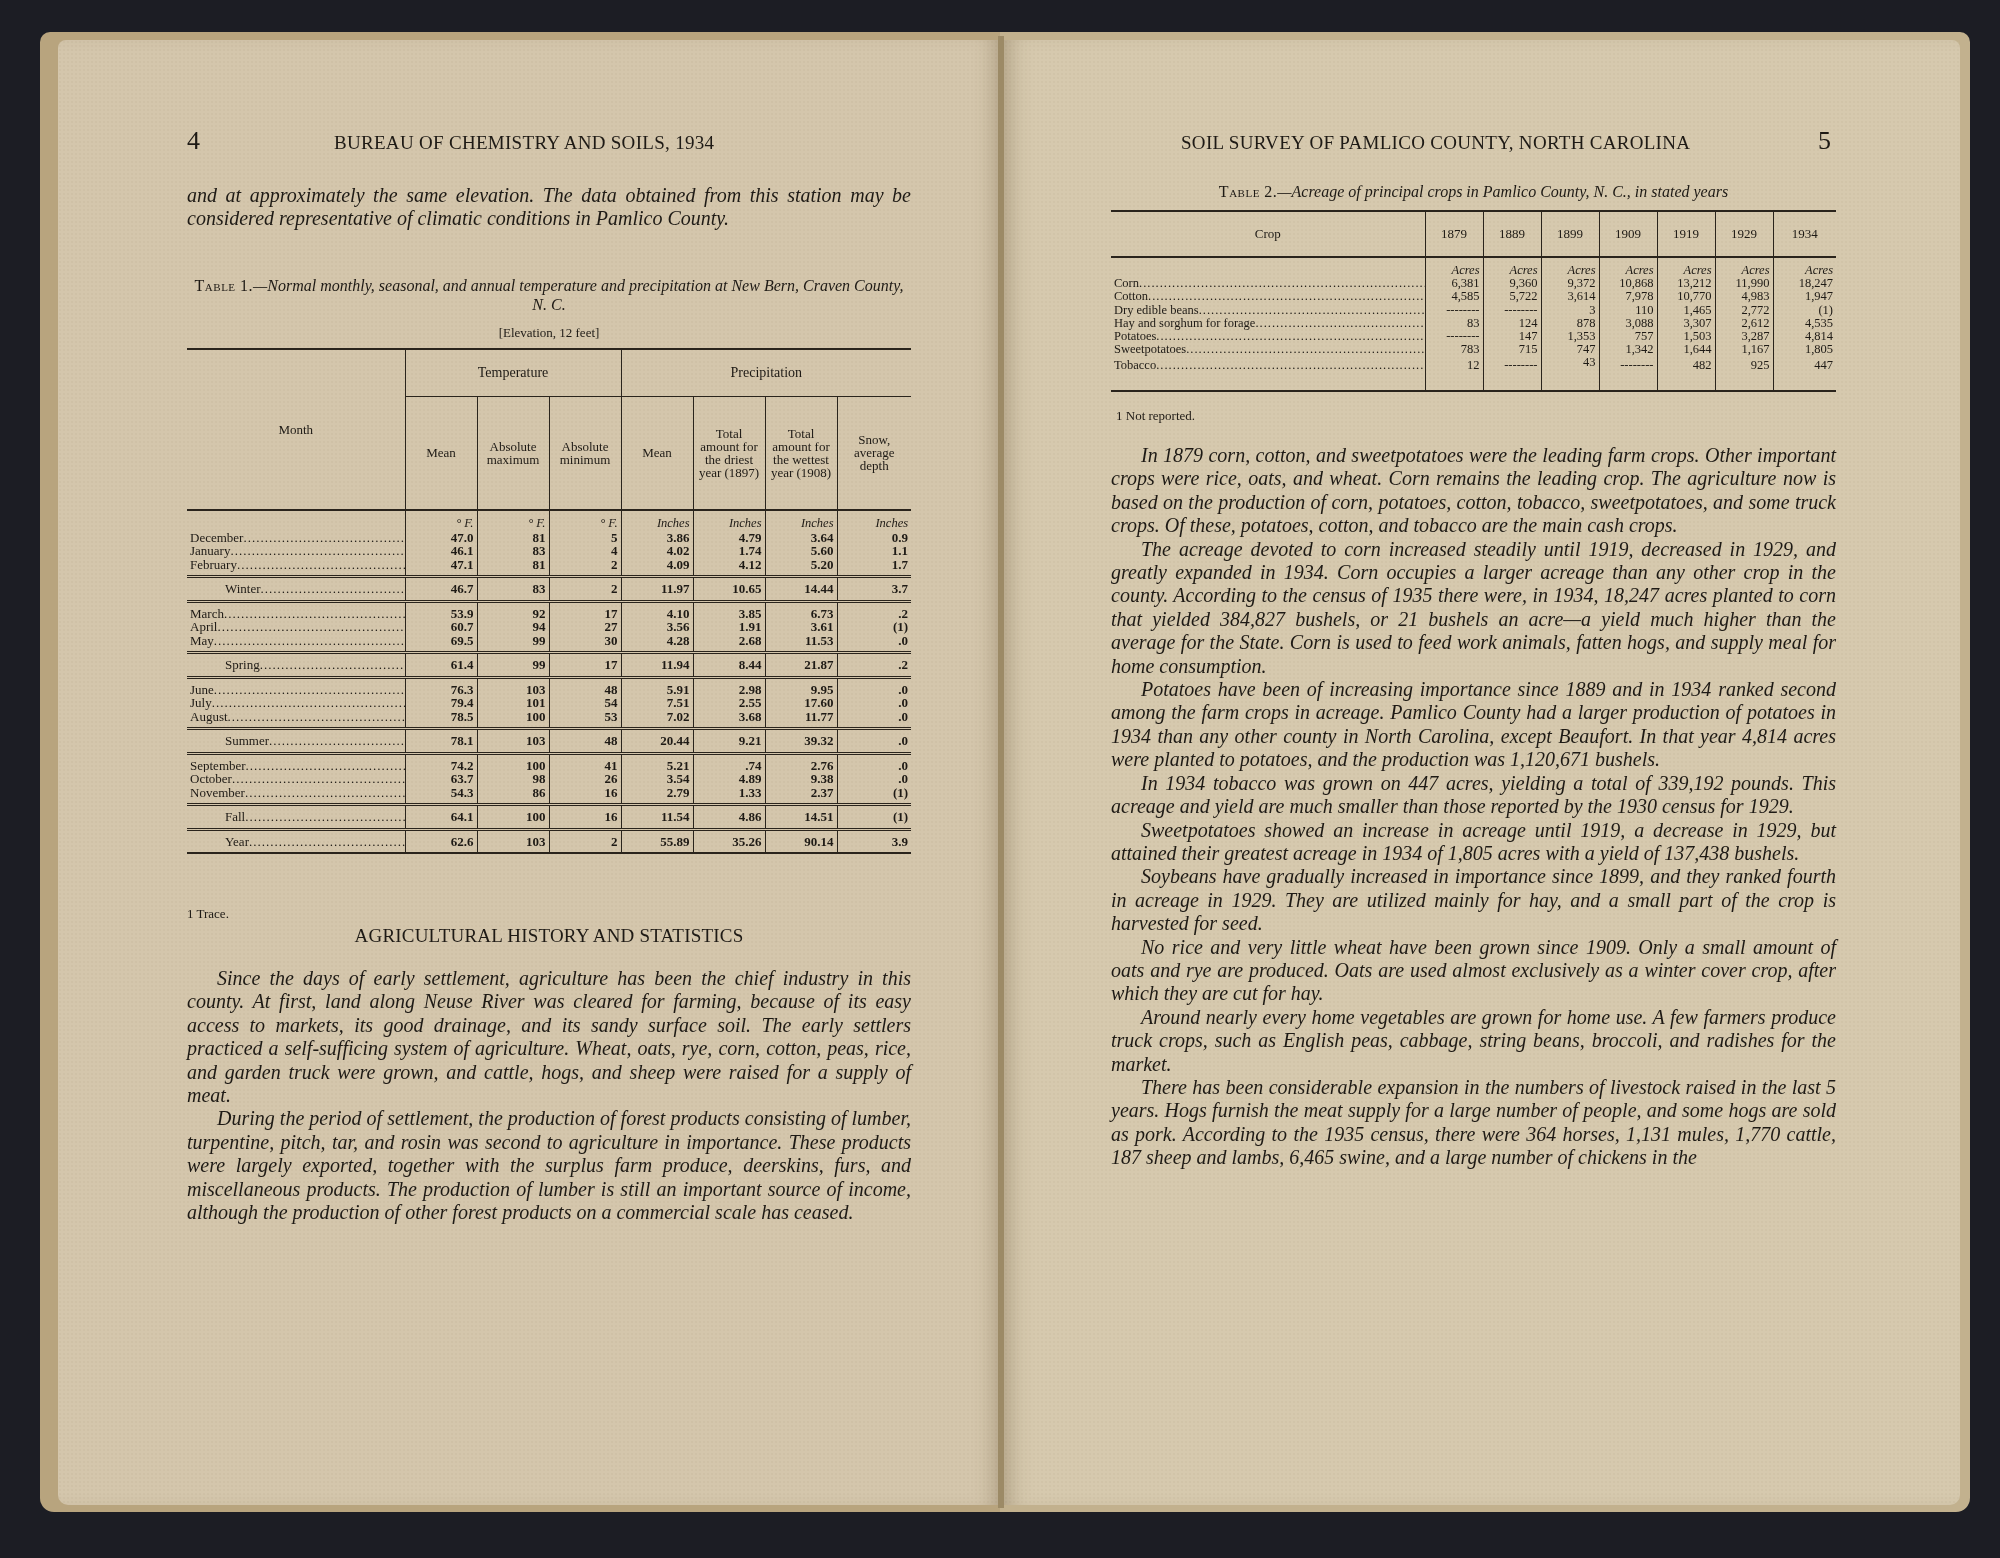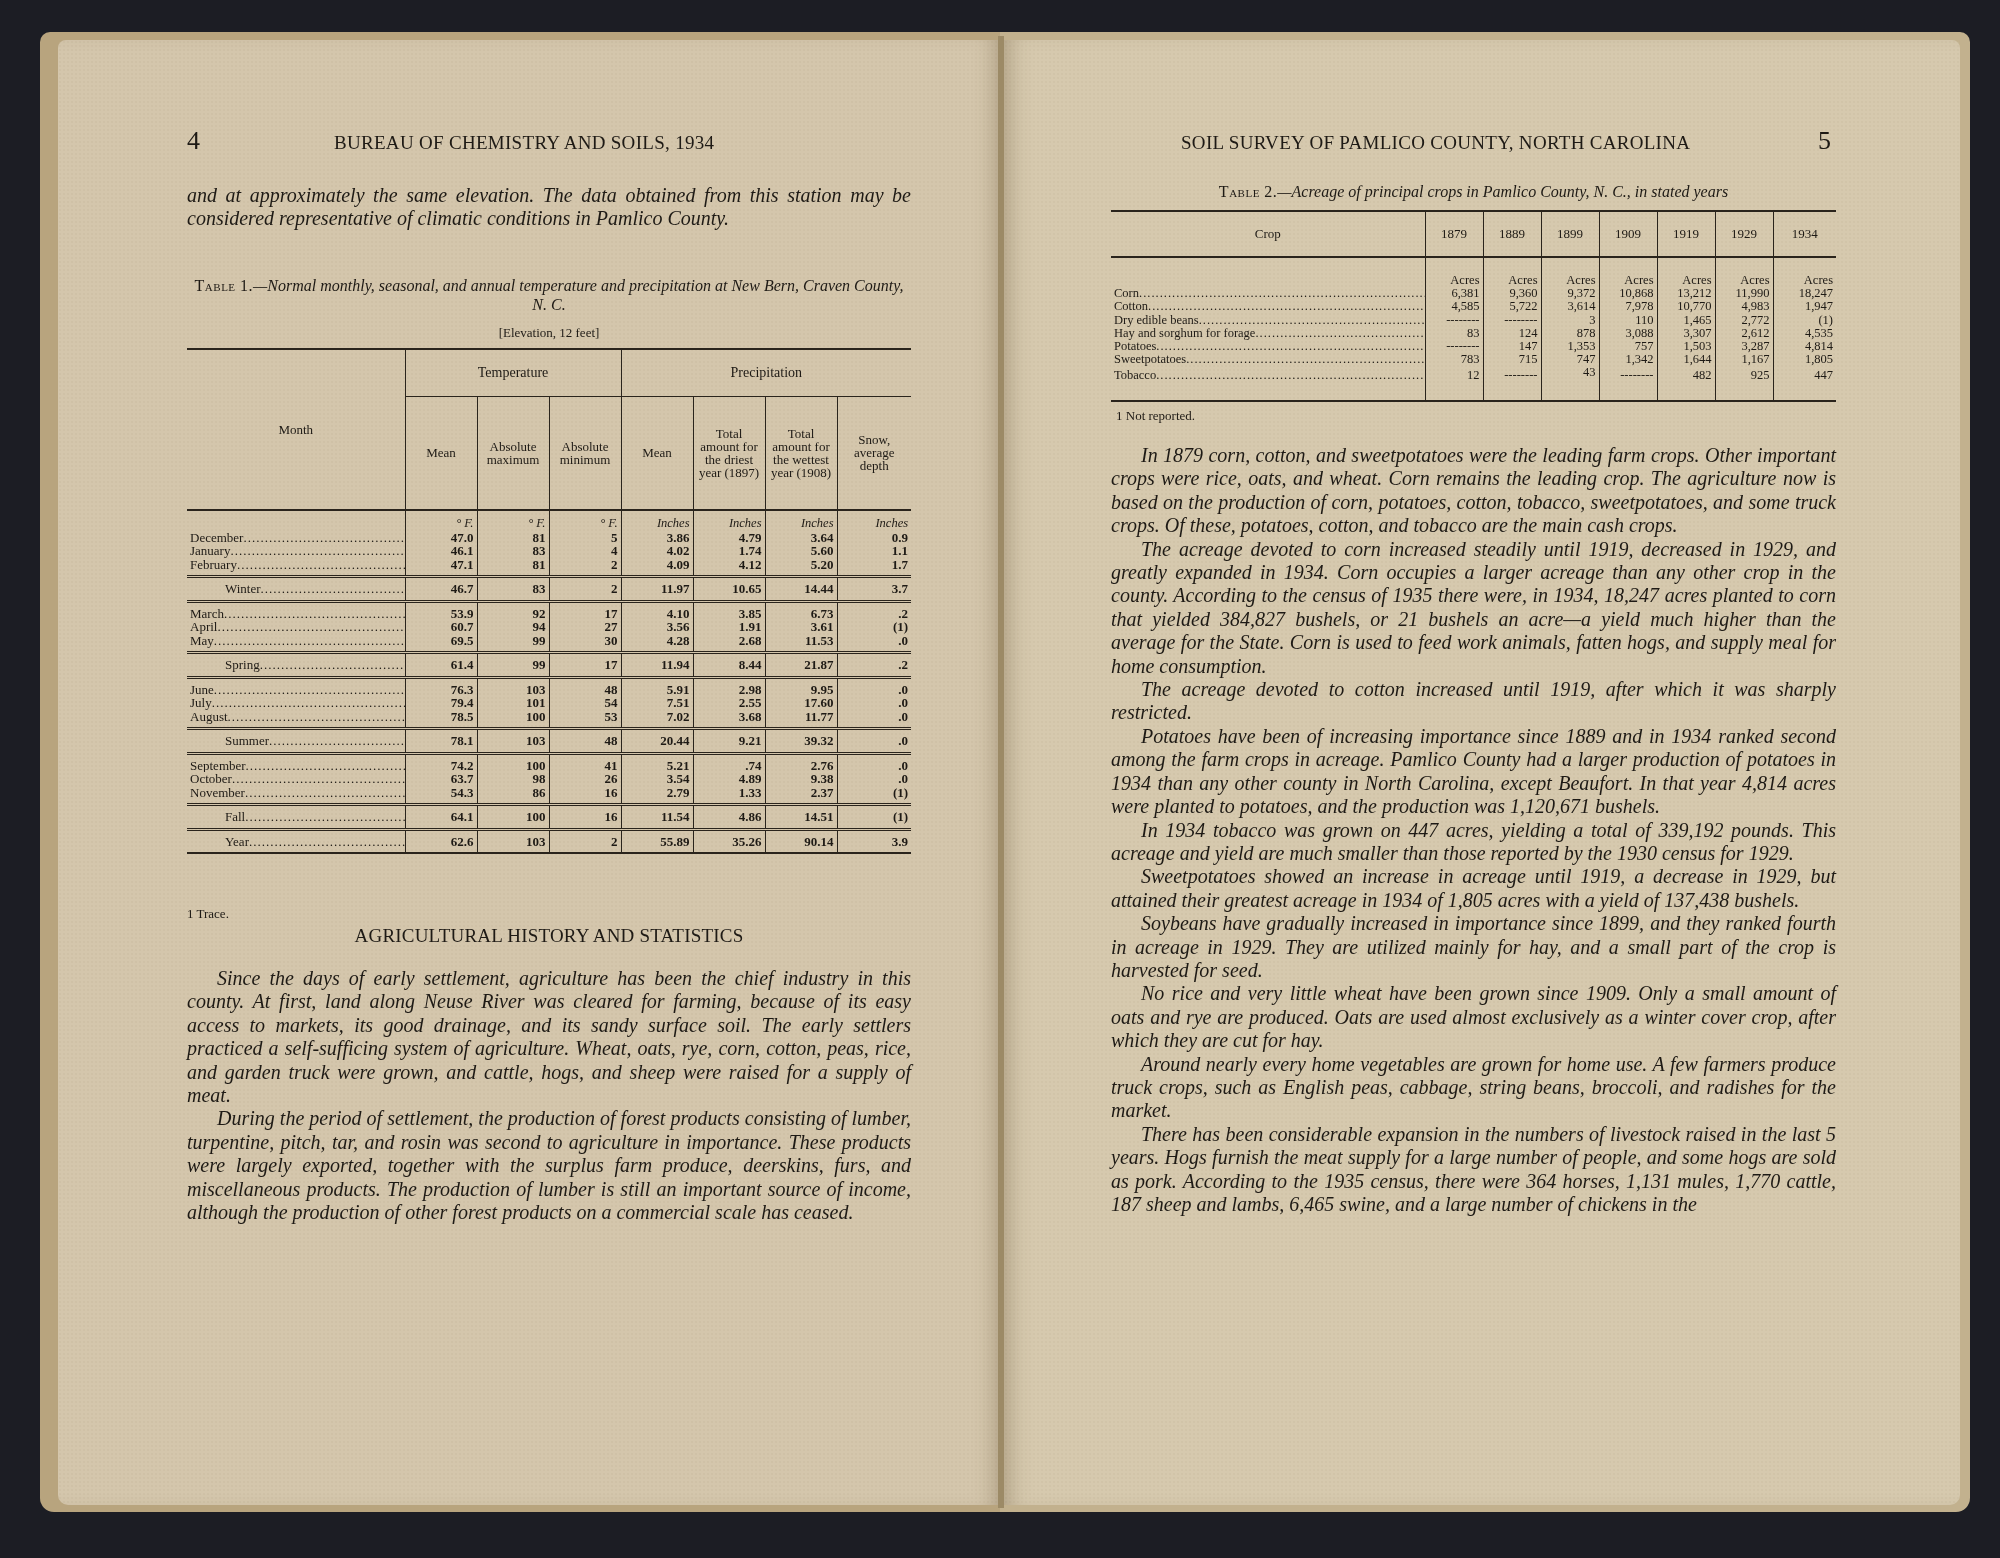--- a/index.html
+++ b/index.html
@@ -56,21 +56,21 @@
   .t1 .unit td { font-style:italic; font-weight:normal; font-size:12.5px; padding-top:6px; }
   .dots { letter-spacing:1px; }
   .t1 tr.sum td { padding-top:4px; padding-bottom:4px; border-top:3px double #2a241c; }
   .t1 tr.after td { border-top:3px double #2a241c; padding-top:4px; }
   .t1 tr.grp-end td { padding-bottom:4px; }
 
   .t2 th { font-weight:normal; font-size:13px; text-align:center; height:44px; }
   .t2 td { font-size:12.5px; line-height:13.2px; text-align:right; }
   .t2 td.crop { text-align:left; white-space:nowrap; overflow:hidden; }
   .t2 .vl { border-left:1.5px solid #2a241c; }
-  .t2 .unit td { padding-top:16px; }
+  .t2 .unit td { font-style:italic; padding-top:6px; }
 
   .heading { font-size:19px; text-align:center; letter-spacing:0.2px; }
   .foot { font-size:13px; }
 </style>
 </head>
 <body>
 
 <div class="cover-left"></div>
 <div class="cover-right"></div>
 
@@ -430,21 +430,20 @@
       </tbody>
   </table>
   <div style="border-top:2.5px solid #2a241c;"></div>
 </div>
 
 <div class="foot" style="position:absolute; left:1116px; top:408px;">1 Not reported.</div>
 
 <div class="text" style="position:absolute; left:1111px; top:444px; width:725px;">
   <p>In 1879 corn, cotton, and sweetpotatoes were the leading farm crops. Other important crops were rice, oats, and wheat. Corn remains the leading crop. The agriculture now is based on the production of corn, potatoes, cotton, tobacco, sweetpotatoes, and some truck crops. Of these, potatoes, cotton, and tobacco are the main cash crops.</p>
   <p>The acreage devoted to corn increased steadily until 1919, decreased in 1929, and greatly expanded in 1934. Corn occupies a larger acreage than any other crop in the county. According to the census of 1935 there were, in 1934, 18,247 acres planted to corn that yielded 384,827 bushels, or 21 bushels an acre—a yield much higher than the average for the State. Corn is used to feed work animals, fatten hogs, and supply meal for home consumption.</p>
-  <p>The acreage devoted to cotton increased until 1919, after which it was sharply restricted.</p>
   <p>Potatoes have been of increasing importance since 1889 and in 1934 ranked second among the farm crops in acreage. Pamlico County had a larger production of potatoes in 1934 than any other county in North Carolina, except Beaufort. In that year 4,814 acres were planted to potatoes, and the production was 1,120,671 bushels.</p>
   <p>In 1934 tobacco was grown on 447 acres, yielding a total of 339,192 pounds. This acreage and yield are much smaller than those reported by the 1930 census for 1929.</p>
   <p>Sweetpotatoes showed an increase in acreage until 1919, a decrease in 1929, but attained their greatest acreage in 1934 of 1,805 acres with a yield of 137,438 bushels.</p>
   <p>Soybeans have gradually increased in importance since 1899, and they ranked fourth in acreage in 1929. They are utilized mainly for hay, and a small part of the crop is harvested for seed.</p>
   <p>No rice and very little wheat have been grown since 1909. Only a small amount of oats and rye are produced. Oats are used almost exclusively as a winter cover crop, after which they are cut for hay.</p>
   <p>Around nearly every home vegetables are grown for home use. A few farmers produce truck crops, such as English peas, cabbage, string beans, broccoli, and radishes for the market.</p>
   <p>There has been considerable expansion in the numbers of livestock raised in the last 5 years. Hogs furnish the meat supply for a large number of people, and some hogs are sold as pork. According to the 1935 census, there were 364 horses, 1,131 mules, 1,770 cattle, 187 sheep and lambs, 6,465 swine, and a large number of chickens in the</p>
 </div>
 
 </body></html>

